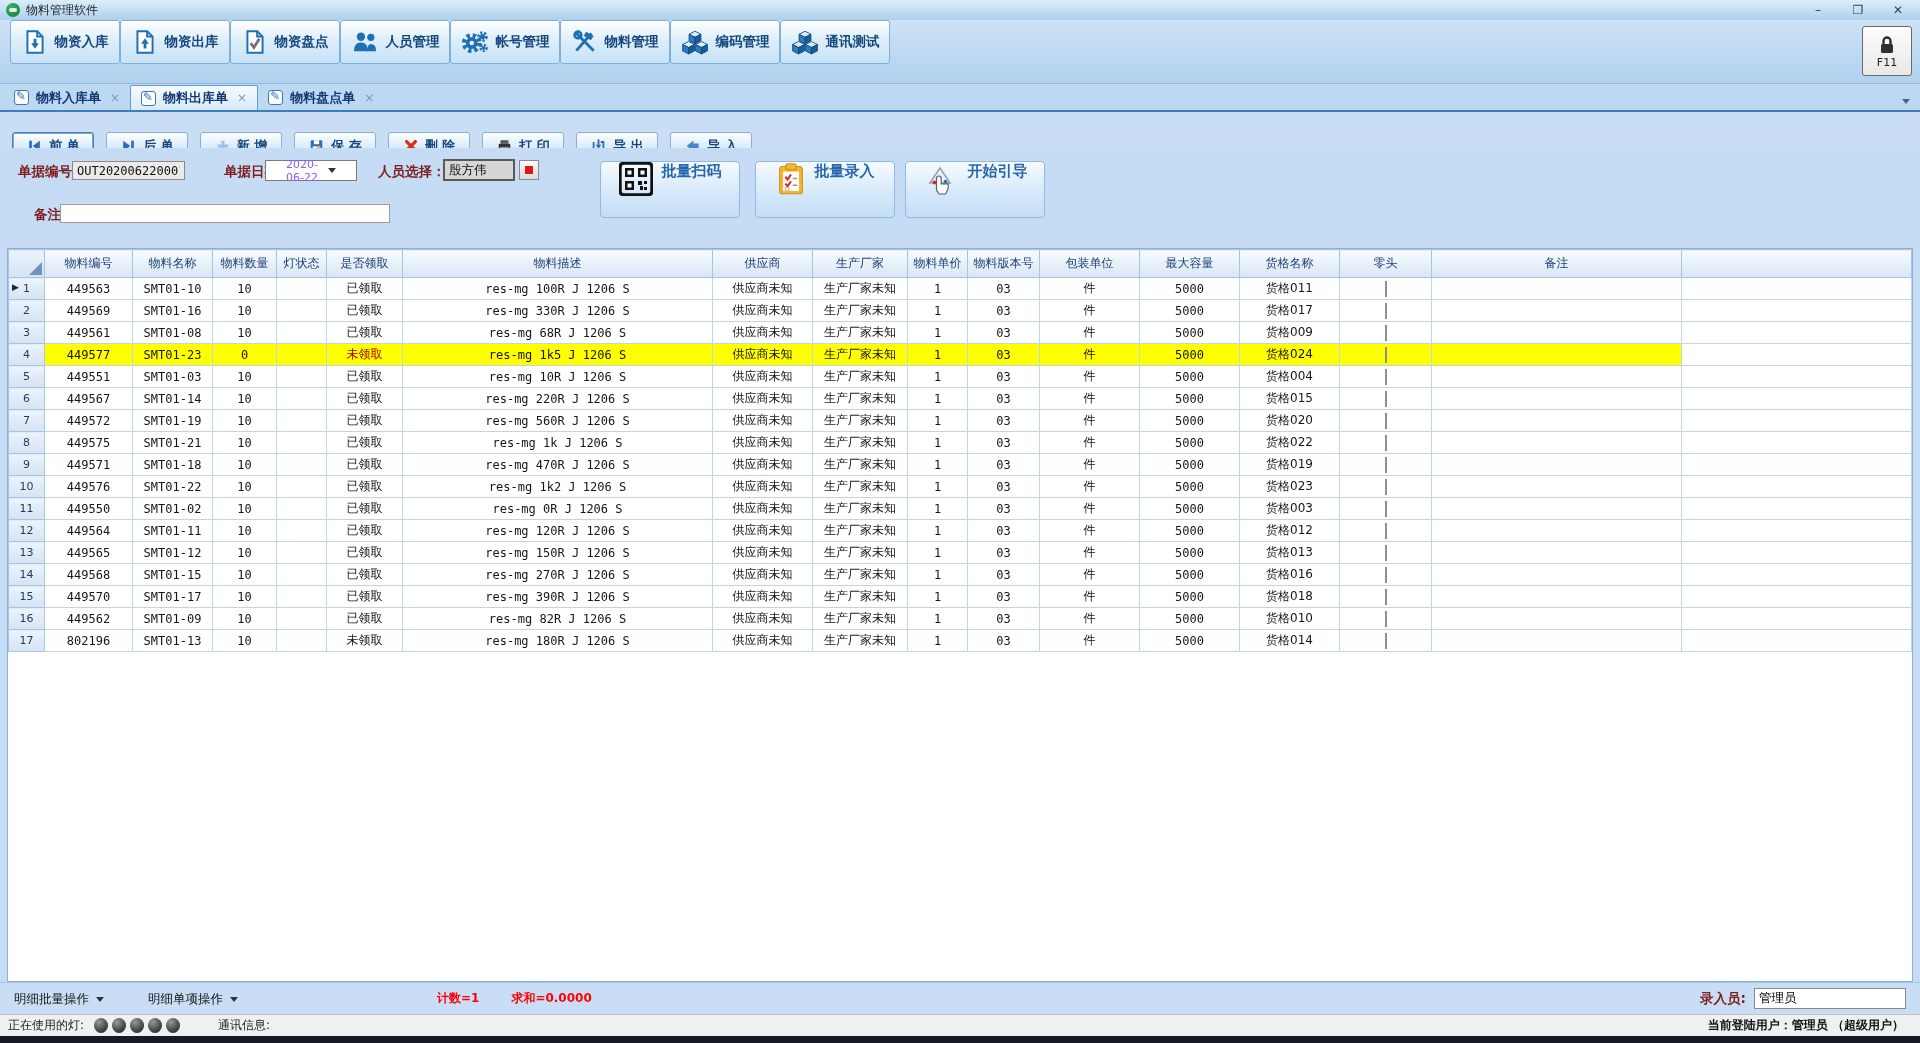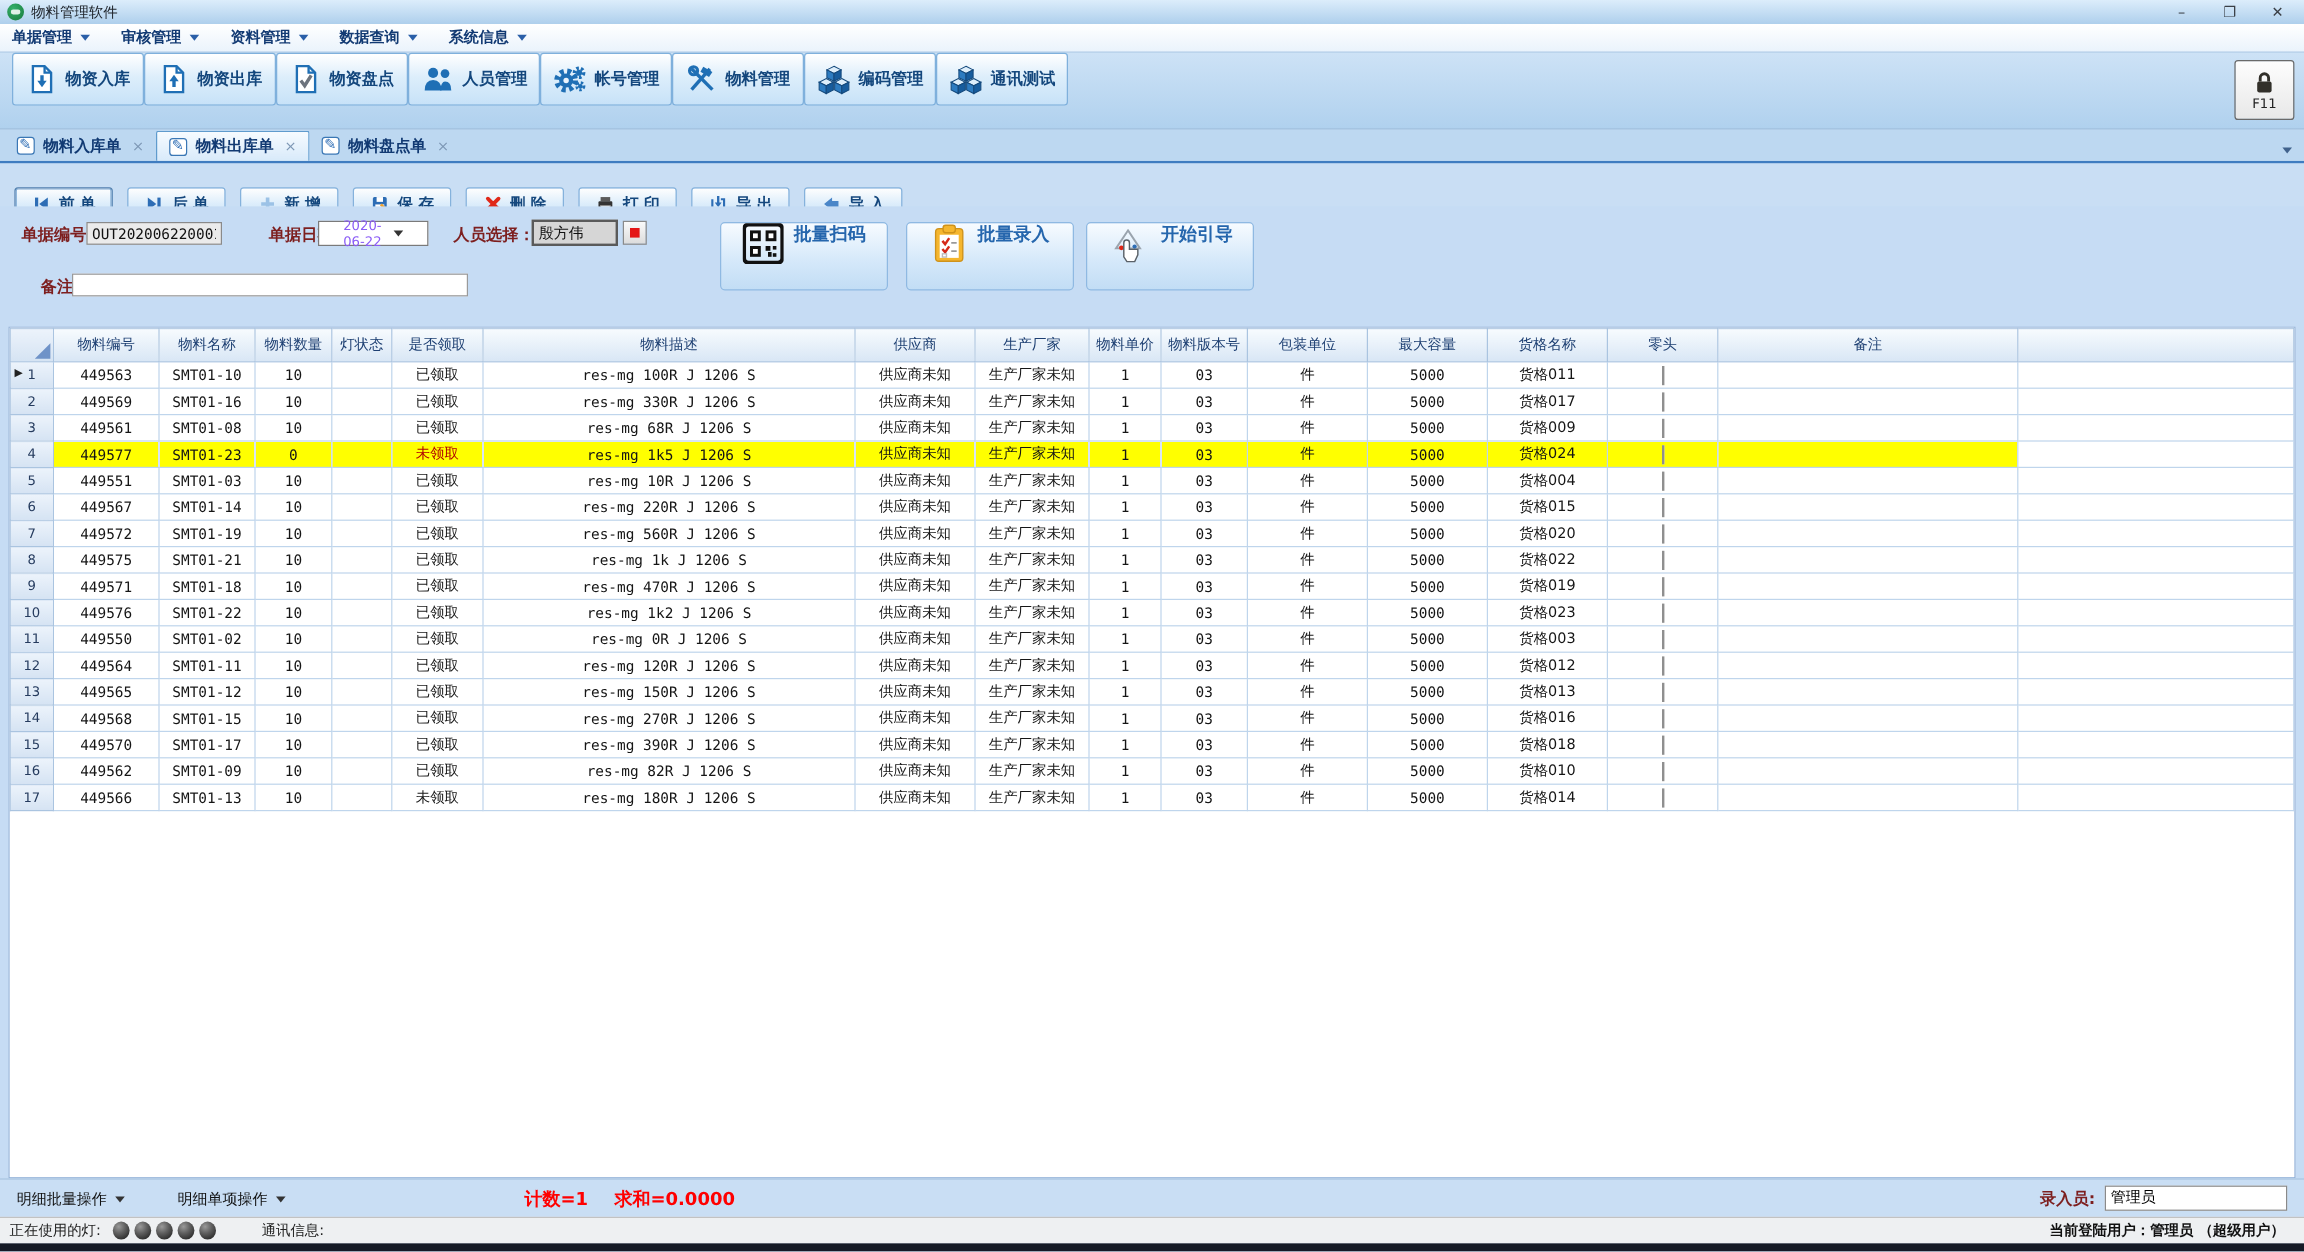--- a/index.html
+++ b/index.html
@@ -69,21 +69,21 @@
   .lamp { width:16px; height:17px; border-radius:50%; margin:0 auto; background:radial-gradient(circle at 35% 28%, #b5b5b5, #6f6f6f 40%, #3c3c3c 75%, #262626); }
   .cell-check { width:13px; height:13px; background:#fdfdfd; border:1px solid #8f8f8f; margin:0 auto; box-shadow:inset 1px 1px 1px rgba(0,0,0,.15); }
   tr.highlight td { background:#ffff00; }
   tr.highlight td.c-fill { background:#fff; }
   tr.status_red td.c-recv { color:#b00000; }
 
   
   .action-bar { height:32px; background:#c9def4; border-top:1px solid #a8c4e0; position:relative; flex:none; }
   .ops-menu { position:absolute; top:8px; display:flex; align-items:center; gap:7px; font-size:12.5px; color:#111; }
   .ops-caret { width:0; height:0; border-left:4px solid transparent; border-right:4px solid transparent; border-top:5px solid #333; }
-  .sum-text { position:absolute; left:437px; top:7px; color:#ff0000; font-weight:bold; font-size:15px; display:flex; gap:22px; }
+  .sum-text { position:absolute; left:437px; top:7px; color:#ff0000; font-weight:bold; font-size:12px; display:flex; gap:32px; }
   .entry-group { position:absolute; right:14px; top:5px; display:flex; align-items:center; gap:8px; }
   .entry-label { color:#7d1f1f; font-weight:bold; font-size:13.5px; }
   .entry-input { width:152px; height:21px; background:#fff; border:1px solid #8a8a8a; font-size:12.5px; padding:0 4px; }
 
   .status-bar { height:22px; background:#eef0f2; border-top:1px solid #c2c2c2; display:flex; align-items:center; padding:0 8px; font-size:12px; color:#222; flex:none; position:relative; }
   .lamps { display:flex; gap:4px; margin:0 10px; }
   .lamp-sm { width:14px; height:15px; border-radius:50%; background:radial-gradient(circle at 35% 28%, #9a9a9a, #5f5f5f 40%, #333 75%, #222); }
   .comm-label { margin-left:28px; }
   .user-info { position:absolute; right:16px; font-weight:bold; color:#111; }
   .bottom-strip { height:7px; background:#151a26; flex:none; }
@@ -98,48 +98,20 @@
   <div class="titlebar">
     <span class="app-icon"></span>
     <span class="title-text">物料管理软件</span>
     <span class="win-controls">
       <span class="win-btn">–</span>
       <span class="win-btn">❐</span>
       <span class="win-btn">✕</span>
     </span>
   </div>
 
-  <div class="menubar">
-
-      <span class="menu-item">
-        <span>单据管理</span>
-        <span class="menu-caret"></span>
-      </span>
-
-      <span class="menu-item">
-        <span>审核管理</span>
-        <span class="menu-caret"></span>
-      </span>
-
-      <span class="menu-item">
-        <span>资料管理</span>
-        <span class="menu-caret"></span>
-      </span>
-
-      <span class="menu-item">
-        <span>数据查询</span>
-        <span class="menu-caret"></span>
-      </span>
-
-      <span class="menu-item">
-        <span>系统信息</span>
-        <span class="menu-caret"></span>
-      </span>
-
-  </div>
 
   <div class="main-toolbar">
     <div class="tool-btn">
       <span>
           <svg width="26" height="26" viewBox="0 0 24 24">
             <path d="M5 2h9l5 5v15H5z" fill="#fff" stroke="#1f6fb5" stroke-width="1.8"></path>
             <path d="M14 2v5h5" fill="none" stroke="#1f6fb5" stroke-width="1.8"></path>
             <path d="M12 9v5" stroke="#1f6fb5" stroke-width="2.6"></path>
             <path d="M8.4 13.2 12 18.2l3.6-5z" fill="#1f6fb5"></path>
           </svg>
@@ -776,21 +748,21 @@
             <td>件</td>
             <td class="mono">5000</td>
             <td>货格010</td>
             <td><span class="cell-check"></span></td>
             <td></td>
             <td class="c-fill"></td>
           </tr>
 
           <tr>
             <td class="rownum"><span class="marker"></span><span>17</span></td>
-            <td class="mono">449566</td>
+            <td class="mono">802196</td>
             <td class="mono">SMT01-13</td>
             <td class="mono">10</td>
             <td><span class="lamp"></span></td>
             <td class="c-recv">未领取</td>
             <td class="mono c-desc">res-mg 180R J 1206 S</td>
             <td>供应商未知</td>
             <td>生产厂家未知</td>
             <td class="mono">1</td>
             <td class="mono">03</td>
             <td>件</td>

